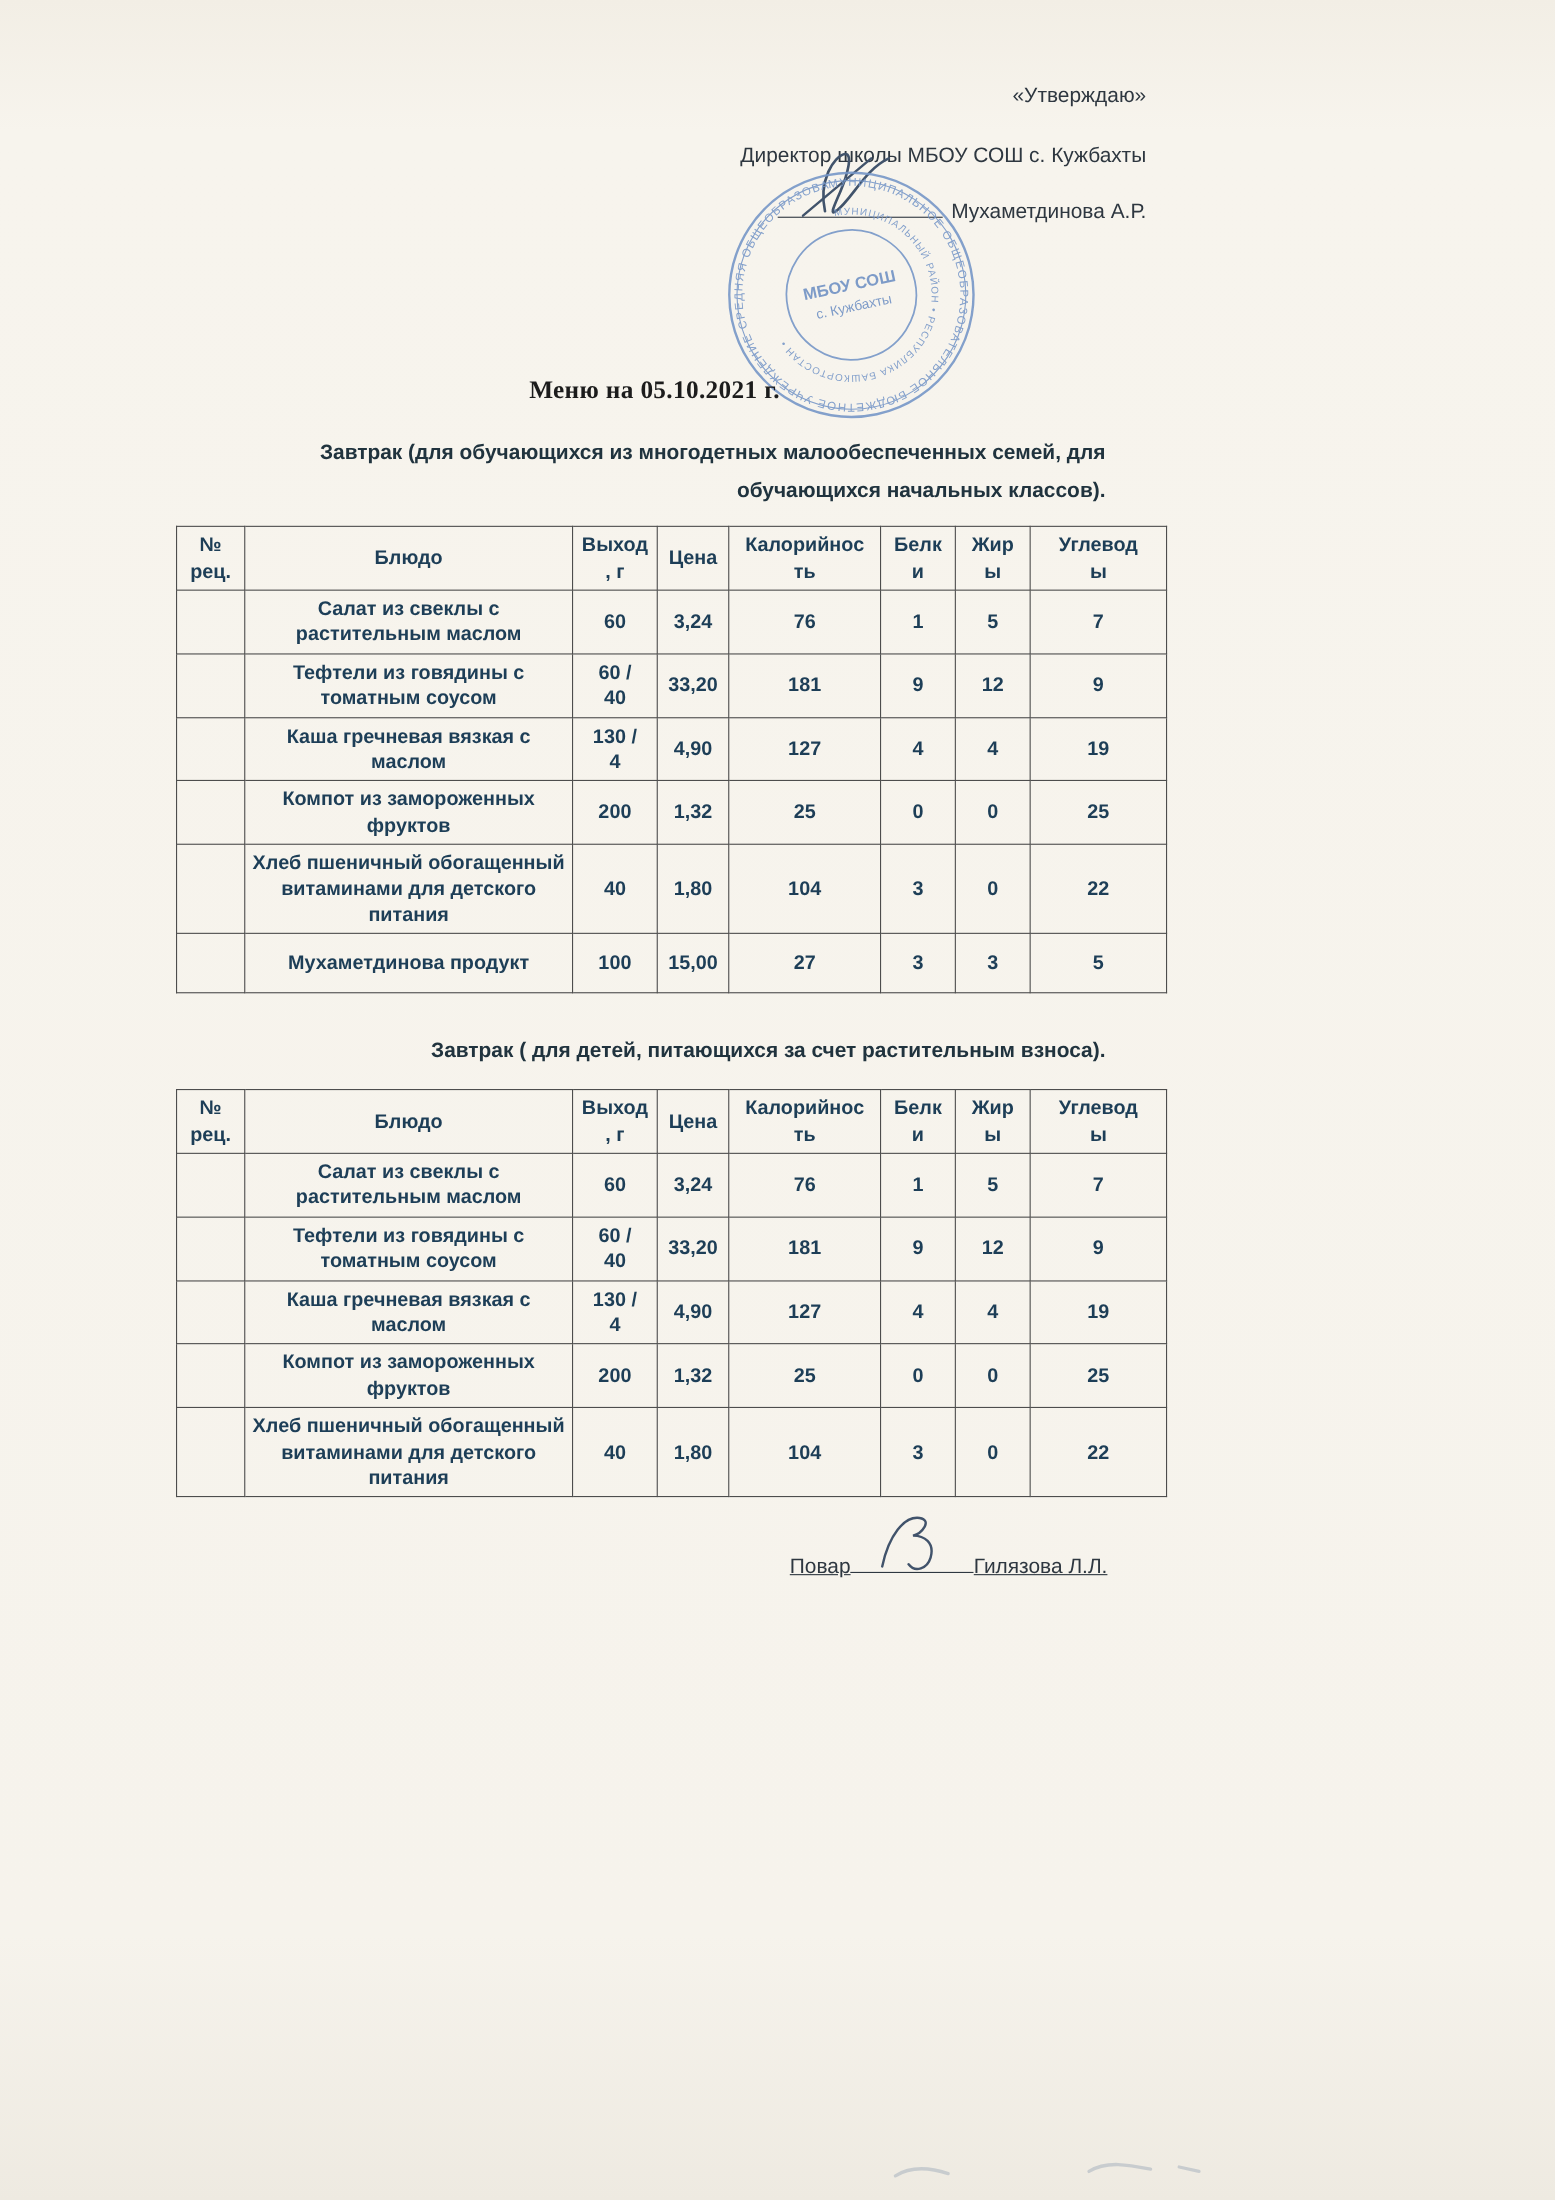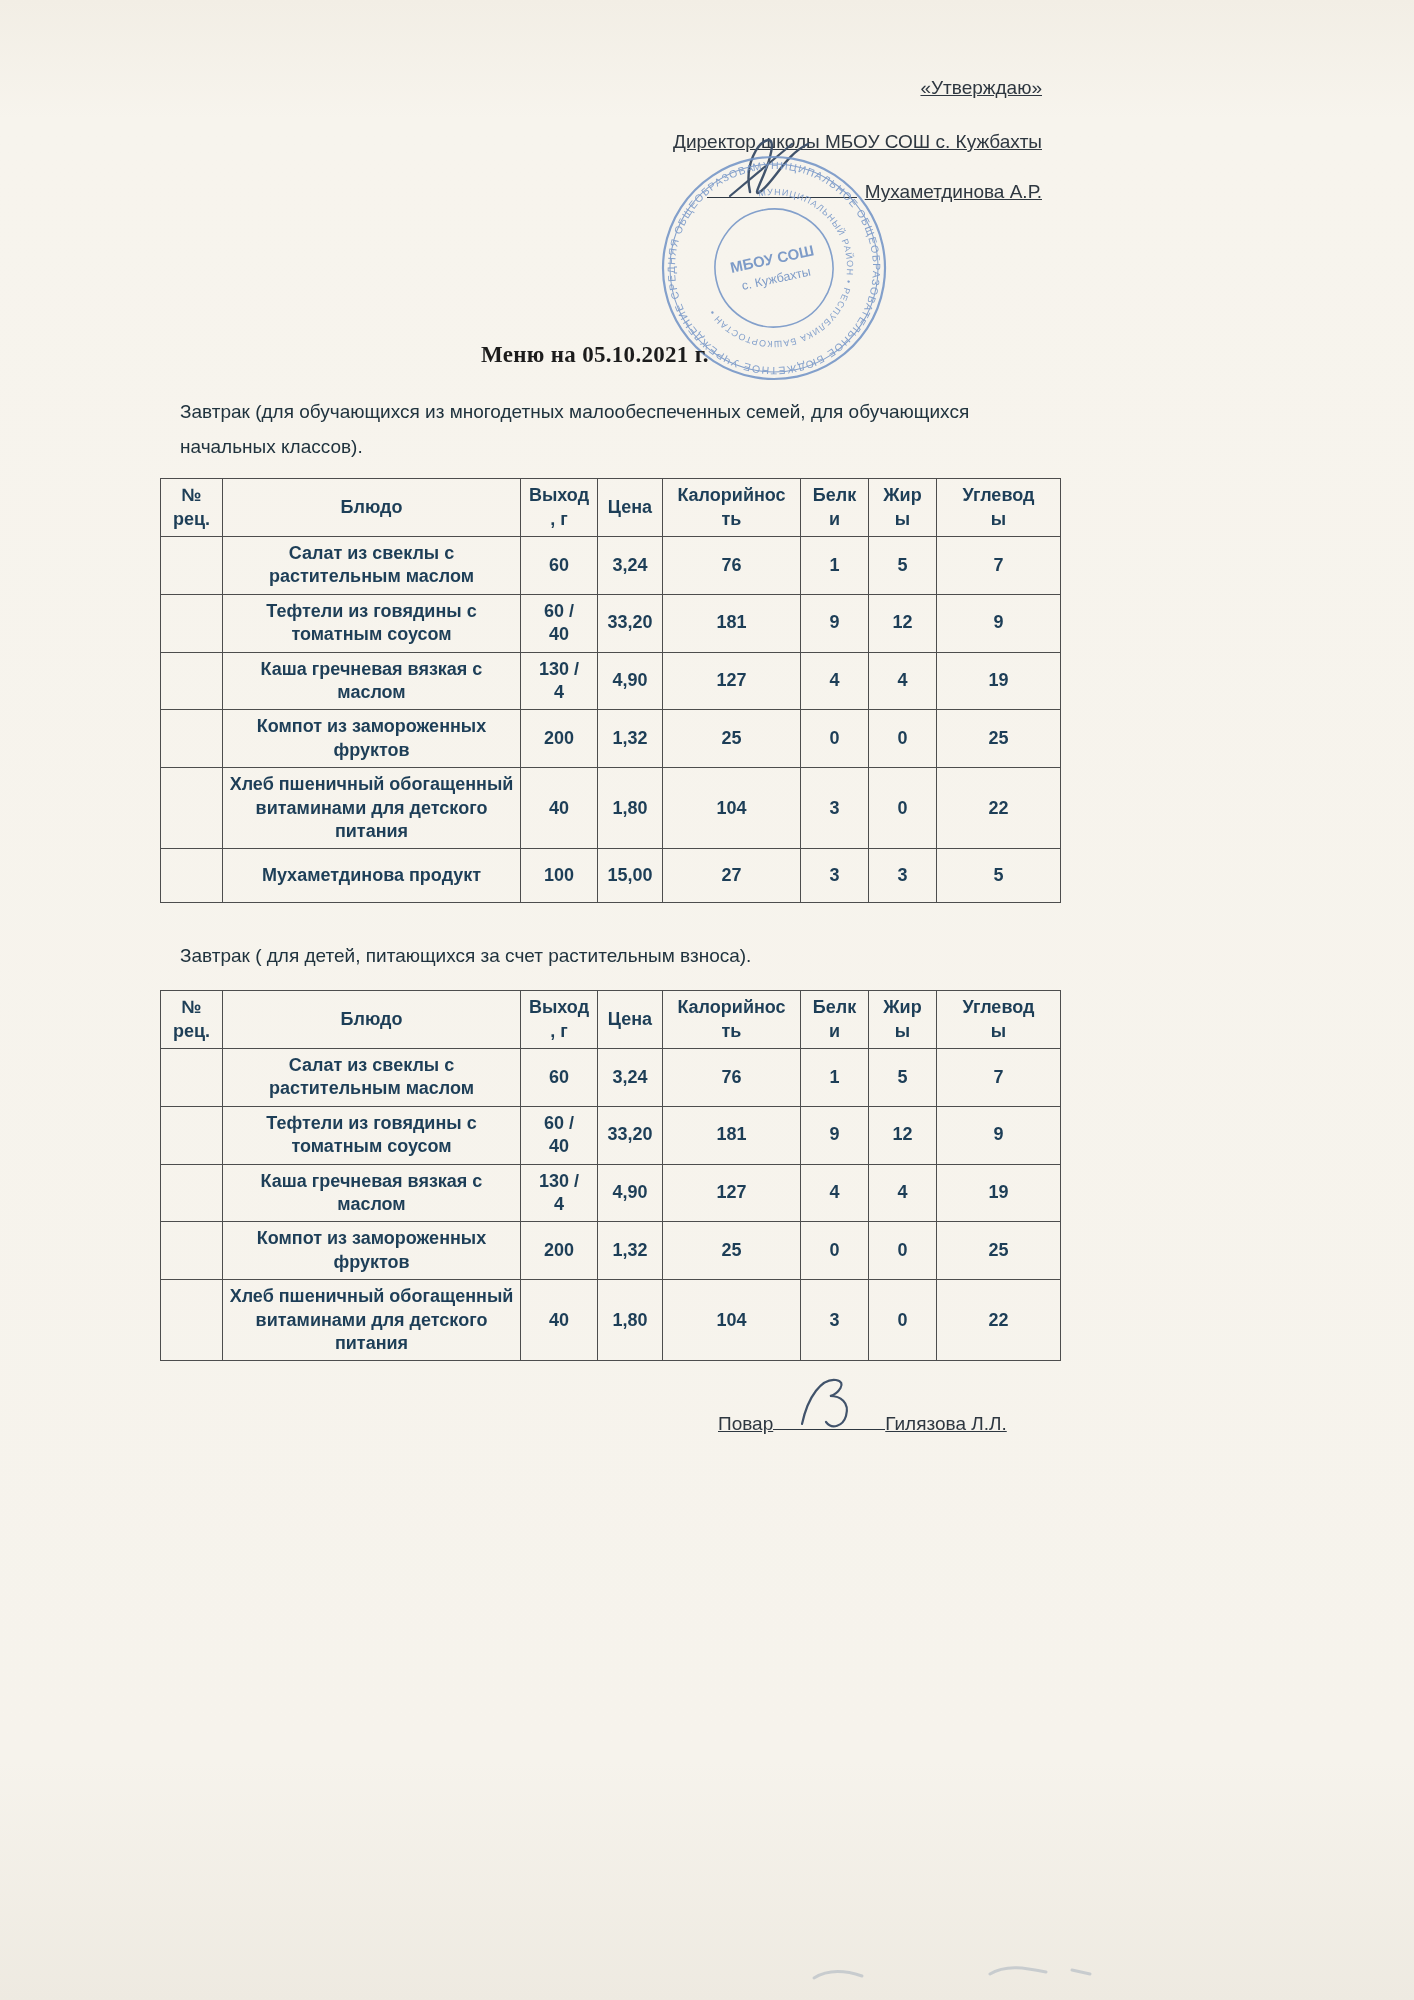--- a/index.html
+++ b/index.html
@@ -18,21 +18,20 @@
 
   
   .letterhead {
     position: absolute;
     top: 76px;
     right: 372px;
     text-align: right;
     font-size: 19px;
     line-height: 24px;
     color: #2e3740;
-    text-decoration: underline;
   }
   .letterhead .approve { margin-bottom: 30px; }
   .letterhead .director { margin-bottom: 24px; margin-top: 24px; }
   .sign-row { position: relative; white-space: nowrap; }
   .sig-line {
     display: inline-block;
     width: 150px;
     border-bottom: 1.8px solid #2e3740;
     height: 20px;
     margin-right: 8px;
@@ -69,22 +68,22 @@
     font-size: 23px;
     color: #1c1c1c;
     letter-spacing: 0.3px;
   }
 
   
   .section-heading {
     position: absolute;
     left: 180px;
     width: 825px;
-    text-align: left;
-    font-weight: 400;
+    text-align: right;
+    font-weight: 700;
     font-size: 19px;
     line-height: 1.85;
     color: #20333e;
   }
   .heading-1 { top: 394px; }
   .heading-2 { top: 938px; }
 
   
   .menu-table {
     position: absolute;

